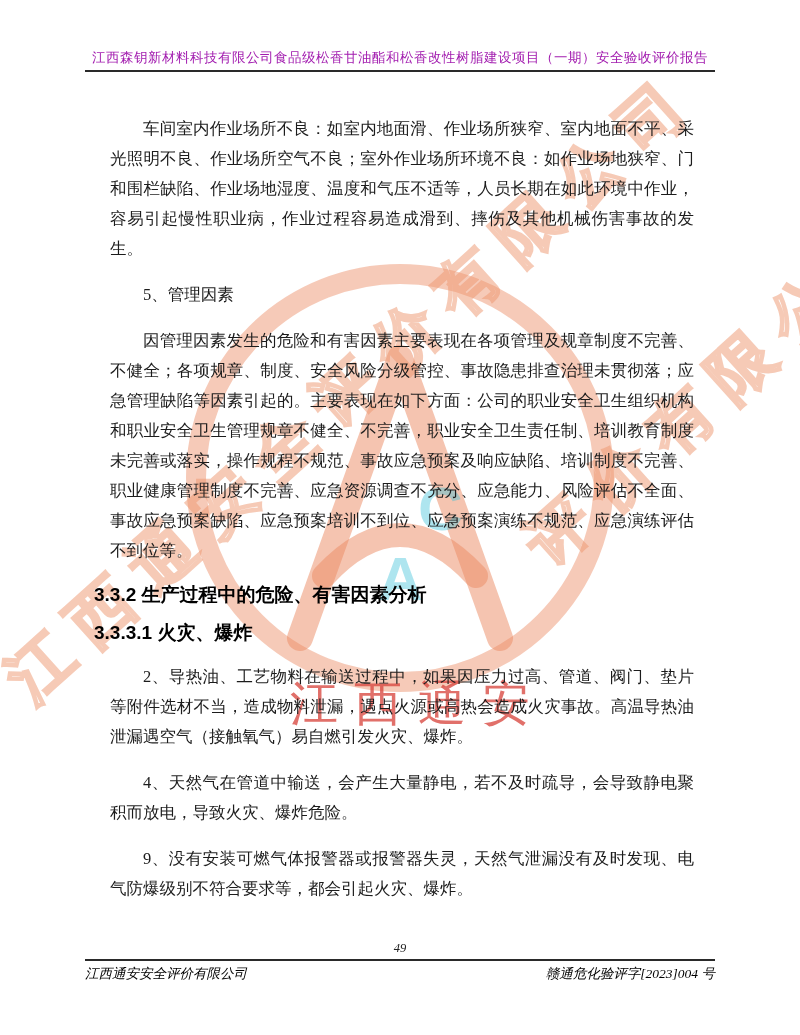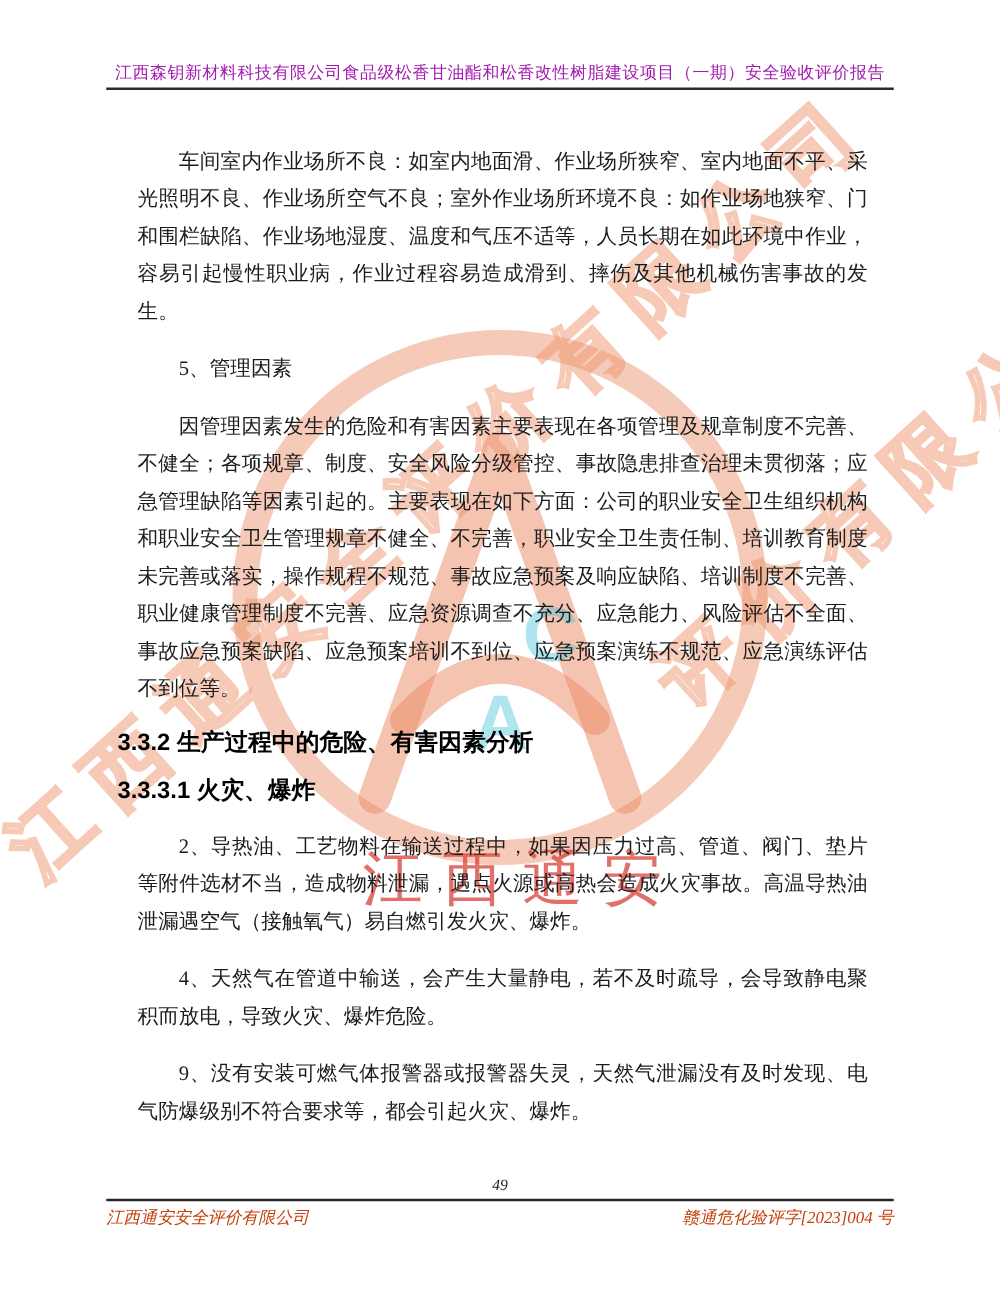--- a/index.html
+++ b/index.html
@@ -46,21 +46,21 @@
   
   .doc-footer{
     position:absolute;left:85px;top:938px;width:630px;z-index:2;font-style:italic;
   }
   .page-num{
     text-align:center;font-size:12.5px;line-height:20px;color:#222;
   }
   .footer-rule{border-top:2px solid #2a2a2a;margin-top:1px;}
   .footer-row{
     display:flex;justify-content:space-between;
-    font-size:13.5px;line-height:26px;color:#c2410c;
+    font-size:13.5px;line-height:26px;color:#000000;
   }
   
   .watermark{position:absolute;inset:0;z-index:1;pointer-events:none;}
   .wm-seal{position:absolute;left:168px;top:246px;}
   .wm-red-text{
     position:absolute;left:290px;top:664px;
     font-family:"Liberation Sans","DejaVu Sans",sans-serif;
     font-weight:normal;font-size:48px;letter-spacing:16px;line-height:80px;
     color:rgba(216,72,64,0.78);white-space:nowrap;
   }

